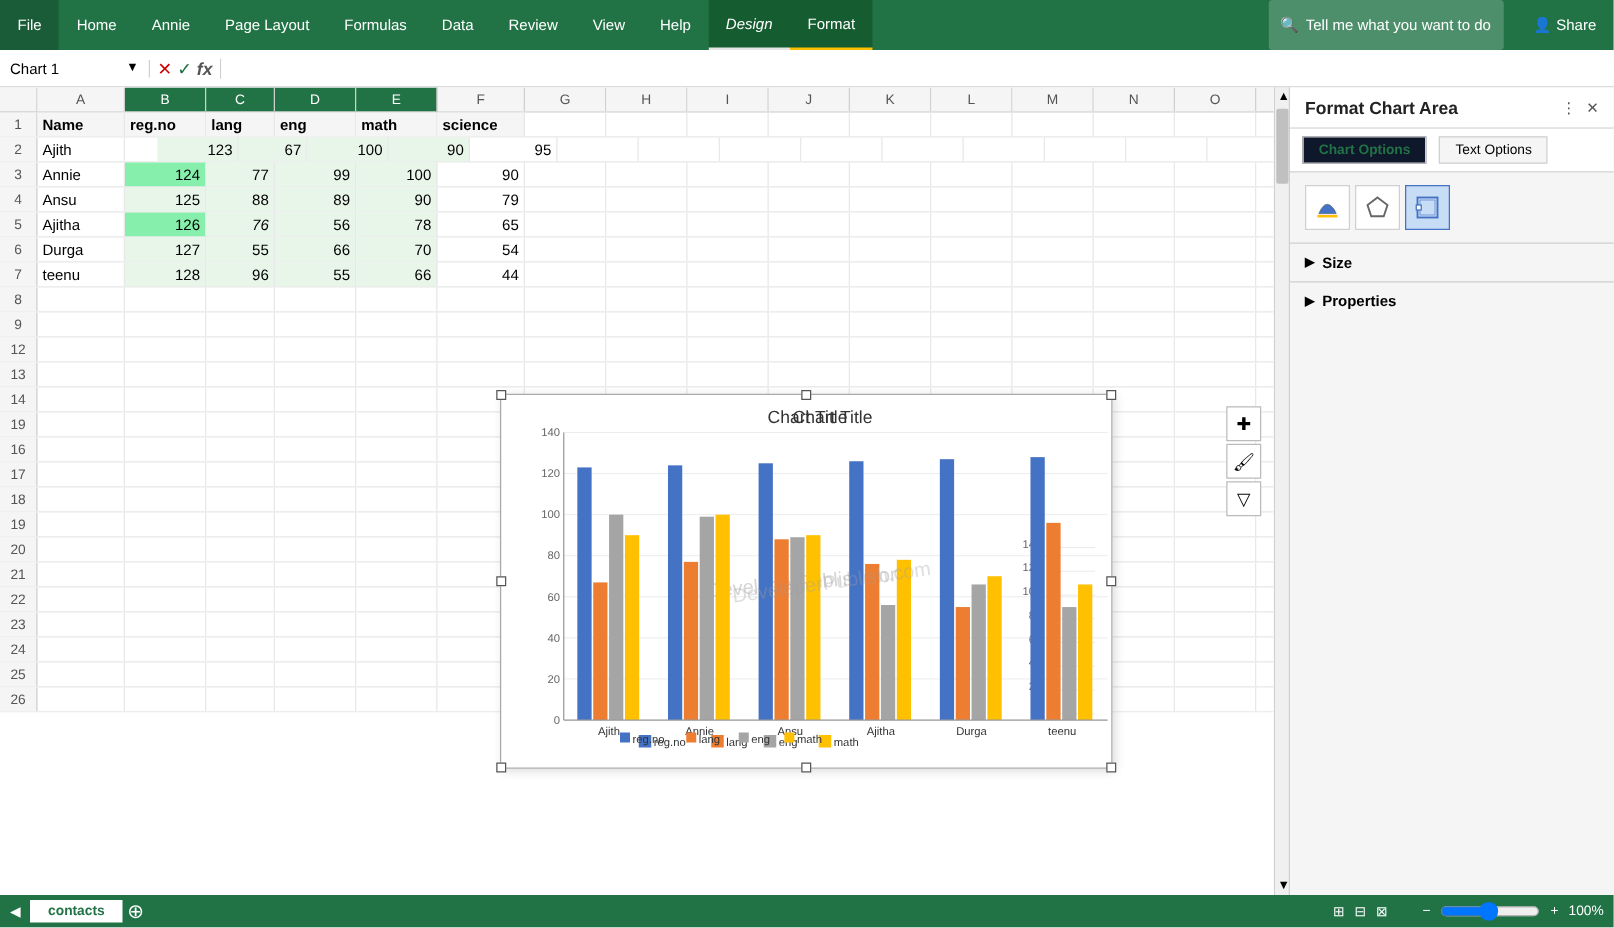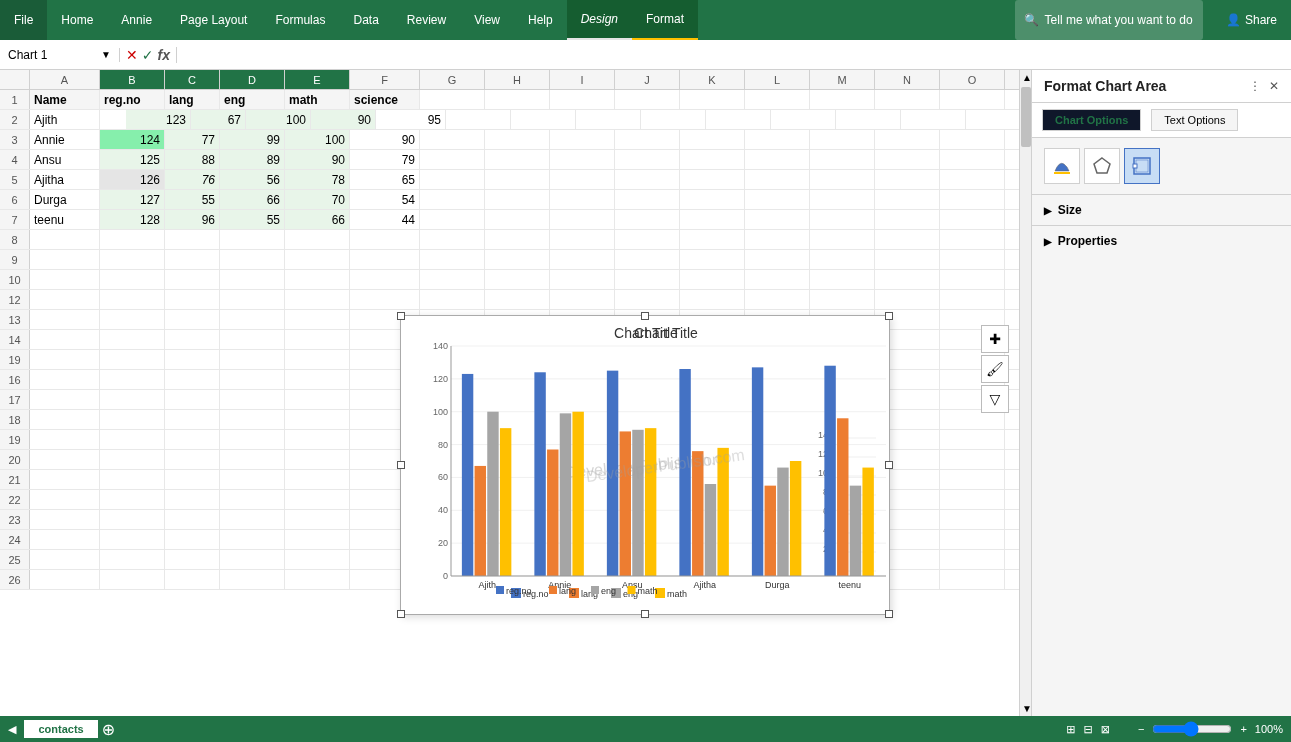--- a/index.html
+++ b/index.html
@@ -239,21 +239,21 @@
           <div class="cell col-J"></div>
           <div class="cell col-K"></div>
           <div class="cell col-L"></div>
           <div class="cell col-M"></div>
           <div class="cell col-N"></div>
           <div class="cell col-O"></div>
         </div>
         <div class="grid-row">
           <div class="row-num">5</div>
           <div class="cell col-A">Ajitha</div>
-          <div class="cell col-B" style="background: #e5e5e5; justify-content: flex-end; text-align: right;">126</div>
+          <div class="cell col-B" style="background: #86efac; justify-content: flex-end; text-align: right;">126</div>
           <div class="cell col-C" style="background: rgb(232, 245, 233); justify-content: flex-end; text-align: right; font-style: italic;">76</div>
           <div class="cell col-D" style="background: rgb(232, 245, 233); justify-content: flex-end; text-align: right;">56</div>
           <div class="cell col-E" style="background: rgb(232, 245, 233); justify-content: flex-end; text-align: right;">78</div>
           <div class="cell col-F" style="justify-content: flex-end; text-align: right;">65</div>
           <div class="cell col-G"></div>
           <div class="cell col-H"></div>
           <div class="cell col-I"></div>
           <div class="cell col-J"></div>
           <div class="cell col-K"></div>
           <div class="cell col-L"></div>
@@ -310,38 +310,20 @@
           <div class="cell col-I"></div>
           <div class="cell col-J"></div>
           <div class="cell col-K"></div>
           <div class="cell col-L"></div>
           <div class="cell col-M"></div>
           <div class="cell col-N"></div>
           <div class="cell col-O"></div>
         </div>
         <div class="grid-row">
           <div class="row-num">9</div>
-          <div class="cell col-A"></div>
-          <div class="cell col-B" style="justify-content: flex-end; text-align: right;"></div>
-          <div class="cell col-C" style="justify-content: flex-end; text-align: right;"></div>
-          <div class="cell col-D" style="justify-content: flex-end; text-align: right;"></div>
-          <div class="cell col-E" style="justify-content: flex-end; text-align: right;"></div>
-          <div class="cell col-F" style="justify-content: flex-end; text-align: right;"></div>
-          <div class="cell col-G"></div>
-          <div class="cell col-H"></div>
-          <div class="cell col-I"></div>
-          <div class="cell col-J"></div>
-          <div class="cell col-K"></div>
-          <div class="cell col-L"></div>
-          <div class="cell col-M"></div>
-          <div class="cell col-N"></div>
-          <div class="cell col-O"></div>
-        </div>
-        <div class="grid-row">
-          <div class="row-num">10</div>
           <div class="cell col-A"></div>
           <div class="cell col-B" style="justify-content: flex-end; text-align: right;"></div>
           <div class="cell col-C" style="justify-content: flex-end; text-align: right;"></div>
           <div class="cell col-D" style="justify-content: flex-end; text-align: right;"></div>
           <div class="cell col-E" style="justify-content: flex-end; text-align: right;"></div>
           <div class="cell col-F" style="justify-content: flex-end; text-align: right;"></div>
           <div class="cell col-G"></div>
           <div class="cell col-H"></div>
           <div class="cell col-I"></div>
           <div class="cell col-J"></div>

